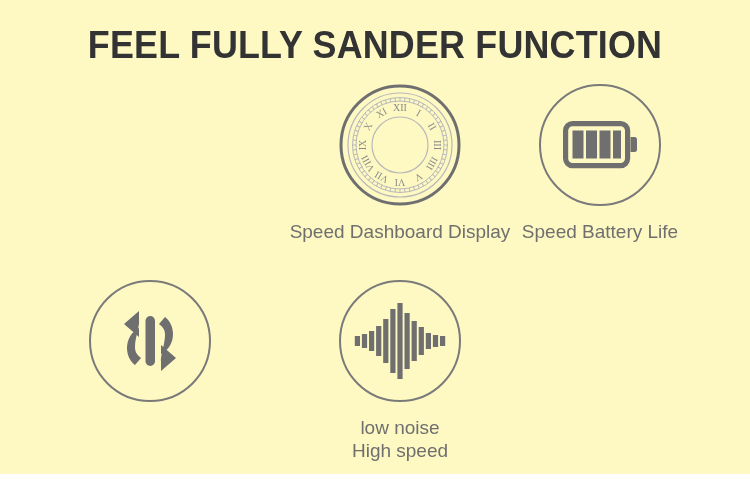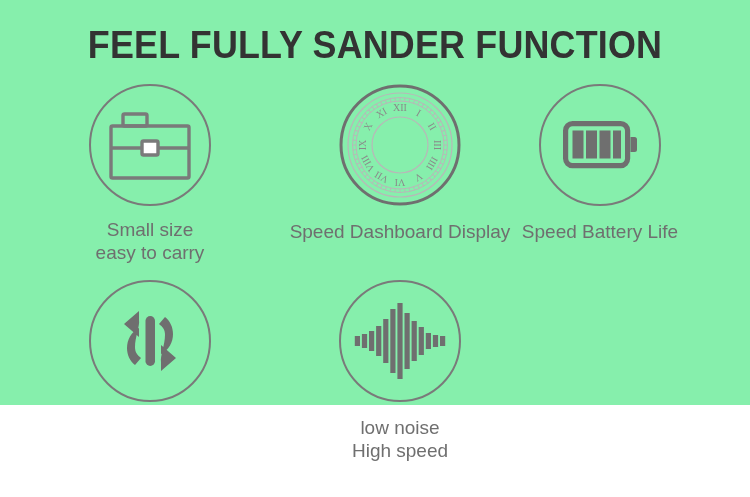--- a/index.html
+++ b/index.html
@@ -10,23 +10,23 @@
   body {
     width: 750px;
     height: 497px;
     font-family: "Liberation Sans", "DejaVu Sans", sans-serif;
     overflow: hidden;
     position: relative;
   }
 
   .page {
     width: 750px;
-    height: 405px;
+    height: 474px;
     position: relative;
-    background: #86efac;
+    background: #fef9c3;
   }
 
   
   .title {
     position: absolute;
     top: 22px;
     left: 0;
     width: 750px;
     text-align: center;
     font-size: 39px;
@@ -106,34 +106,20 @@
 </style>
 </head>
 <body>
 
 <div class="page">
 
   <div class="title">FEEL FULLY SANDER FUNCTION</div>
 
   <div class="grid">
 
-    <div class="cell r1 c1">
-      <div class="circle">
-        <div class="icon-wrap">
-          <svg width="84" height="74" viewBox="0 0 84 74" fill="none" stroke="#7a7a7a" stroke-width="3.4">
-            <rect x="15" y="6" width="24" height="12" rx="1.5"></rect>
-            <rect x="3" y="18" width="78" height="52" rx="1.5"></rect>
-            <line x1="3" y1="40" x2="81" y2="40"></line>
-            <rect x="34" y="33" width="16" height="14" rx="1.5" fill="#ffffff"></rect>
-          </svg>
-        </div>
-      </div>
-      <div class="caption">Small size
-easy to carry</div>
-    </div>
 
     <div class="cell r1 c2">
       <div class="circle">
         <div class="icon-wrap">
           <svg width="122" height="122" viewBox="0 0 122 122">
             <circle cx="61" cy="61" r="59" fill="none" stroke="#6f6f6f" stroke-width="3"></circle>
             <circle cx="61" cy="61" r="52" fill="none" stroke="#b8b8b8" stroke-width="1.2"></circle>
             <circle cx="61" cy="61" r="47.5" fill="none" stroke="#b8b8b8" stroke-width="1"></circle>
             <circle cx="61" cy="61" r="44" fill="none" stroke="#b8b8b8" stroke-width="1"></circle>
             <circle cx="61" cy="61" r="28" fill="none" stroke="#b8b8b8" stroke-width="1.2"></circle>

